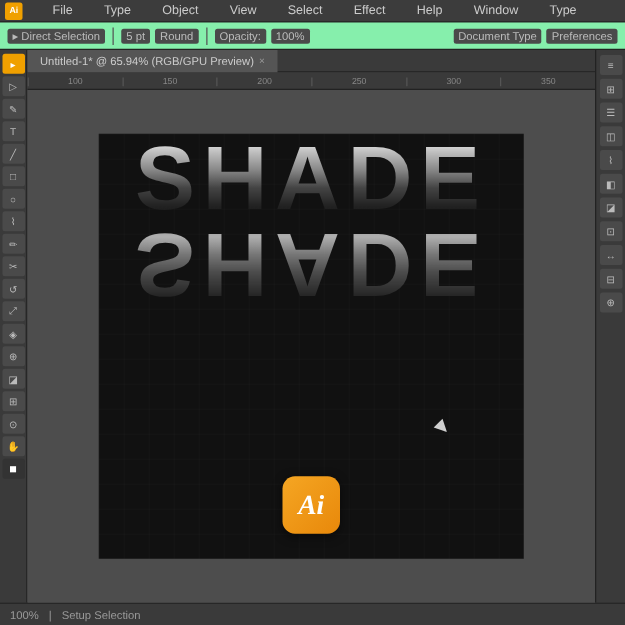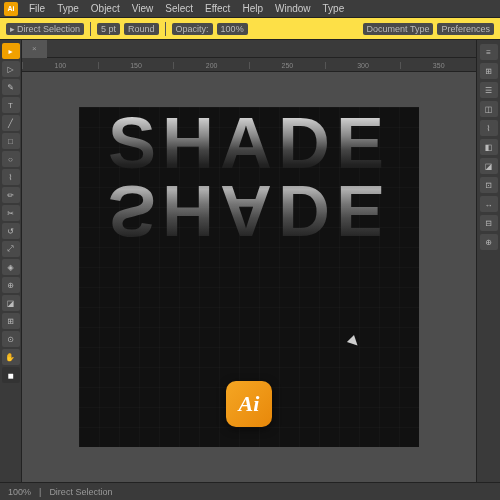--- a/index.html
+++ b/index.html
@@ -13,21 +13,21 @@
       font-size: 11px;
     }
 
     
     #menu-bar {
       background: #3c3c3c;
       height: 18px;
       display: flex;
       align-items: center;
       padding: 0 4px;
-      gap: 2px;
+      gap: 15px;
       border-bottom: 1px solid #222;
     }
     .menu-logo {
       width: 14px;
       height: 14px;
       background: #f0a000;
       border-radius: 2px;
       display: flex;
       align-items: center;
       justify-content: center;
@@ -39,21 +39,21 @@
     .menu-item {
       font-size: 10px;
       color: #ccc;
       padding: 0 5px;
       cursor: pointer;
       line-height: 18px;
     }
 
     
     #toolbar {
-      background: #fde047;
+      background: #86efac;
       height: 22px;
       display: flex;
       align-items: center;
       padding: 0 6px;
       gap: 4px;
       border-bottom: 1px solid #222;
     }
     .toolbar-item {
       font-size: 9px;
       color: #bbb;
@@ -365,20 +365,21 @@
     <div class="tool-icon">⊞</div>
     <div class="tool-icon">⊙</div>
     <div class="tool-icon">✋</div>
     <div class="tool-icon" style="background:#333; font-size:10px; color:#fff;">■</div>
   </div>
 
   <div id="canvas-area">
 
     <div id="tab-bar">
       <div class="tab">
+        <span>Untitled-1* @ 65.94% (RGB/GPU Preview)</span>
         <span class="close">×</span>
       </div>
     </div>
 
     <div class="ruler-h">
       <div class="ruler-tick">100</div>
       <div class="ruler-tick">150</div>
       <div class="ruler-tick">200</div>
       <div class="ruler-tick">250</div>
       <div class="ruler-tick">300</div>
@@ -422,14 +423,14 @@
     <div class="right-icon">↔</div>
     <div class="right-icon">⊟</div>
     <div class="right-icon">⊕</div>
   </div>
 
 </div>
 
 <div id="status-bar">
   <span>100%</span>
   <span>|</span>
-  <span>Direct Selection</span>
+  <span>Setup Selection</span>
 </div>
 
 </body></html>

